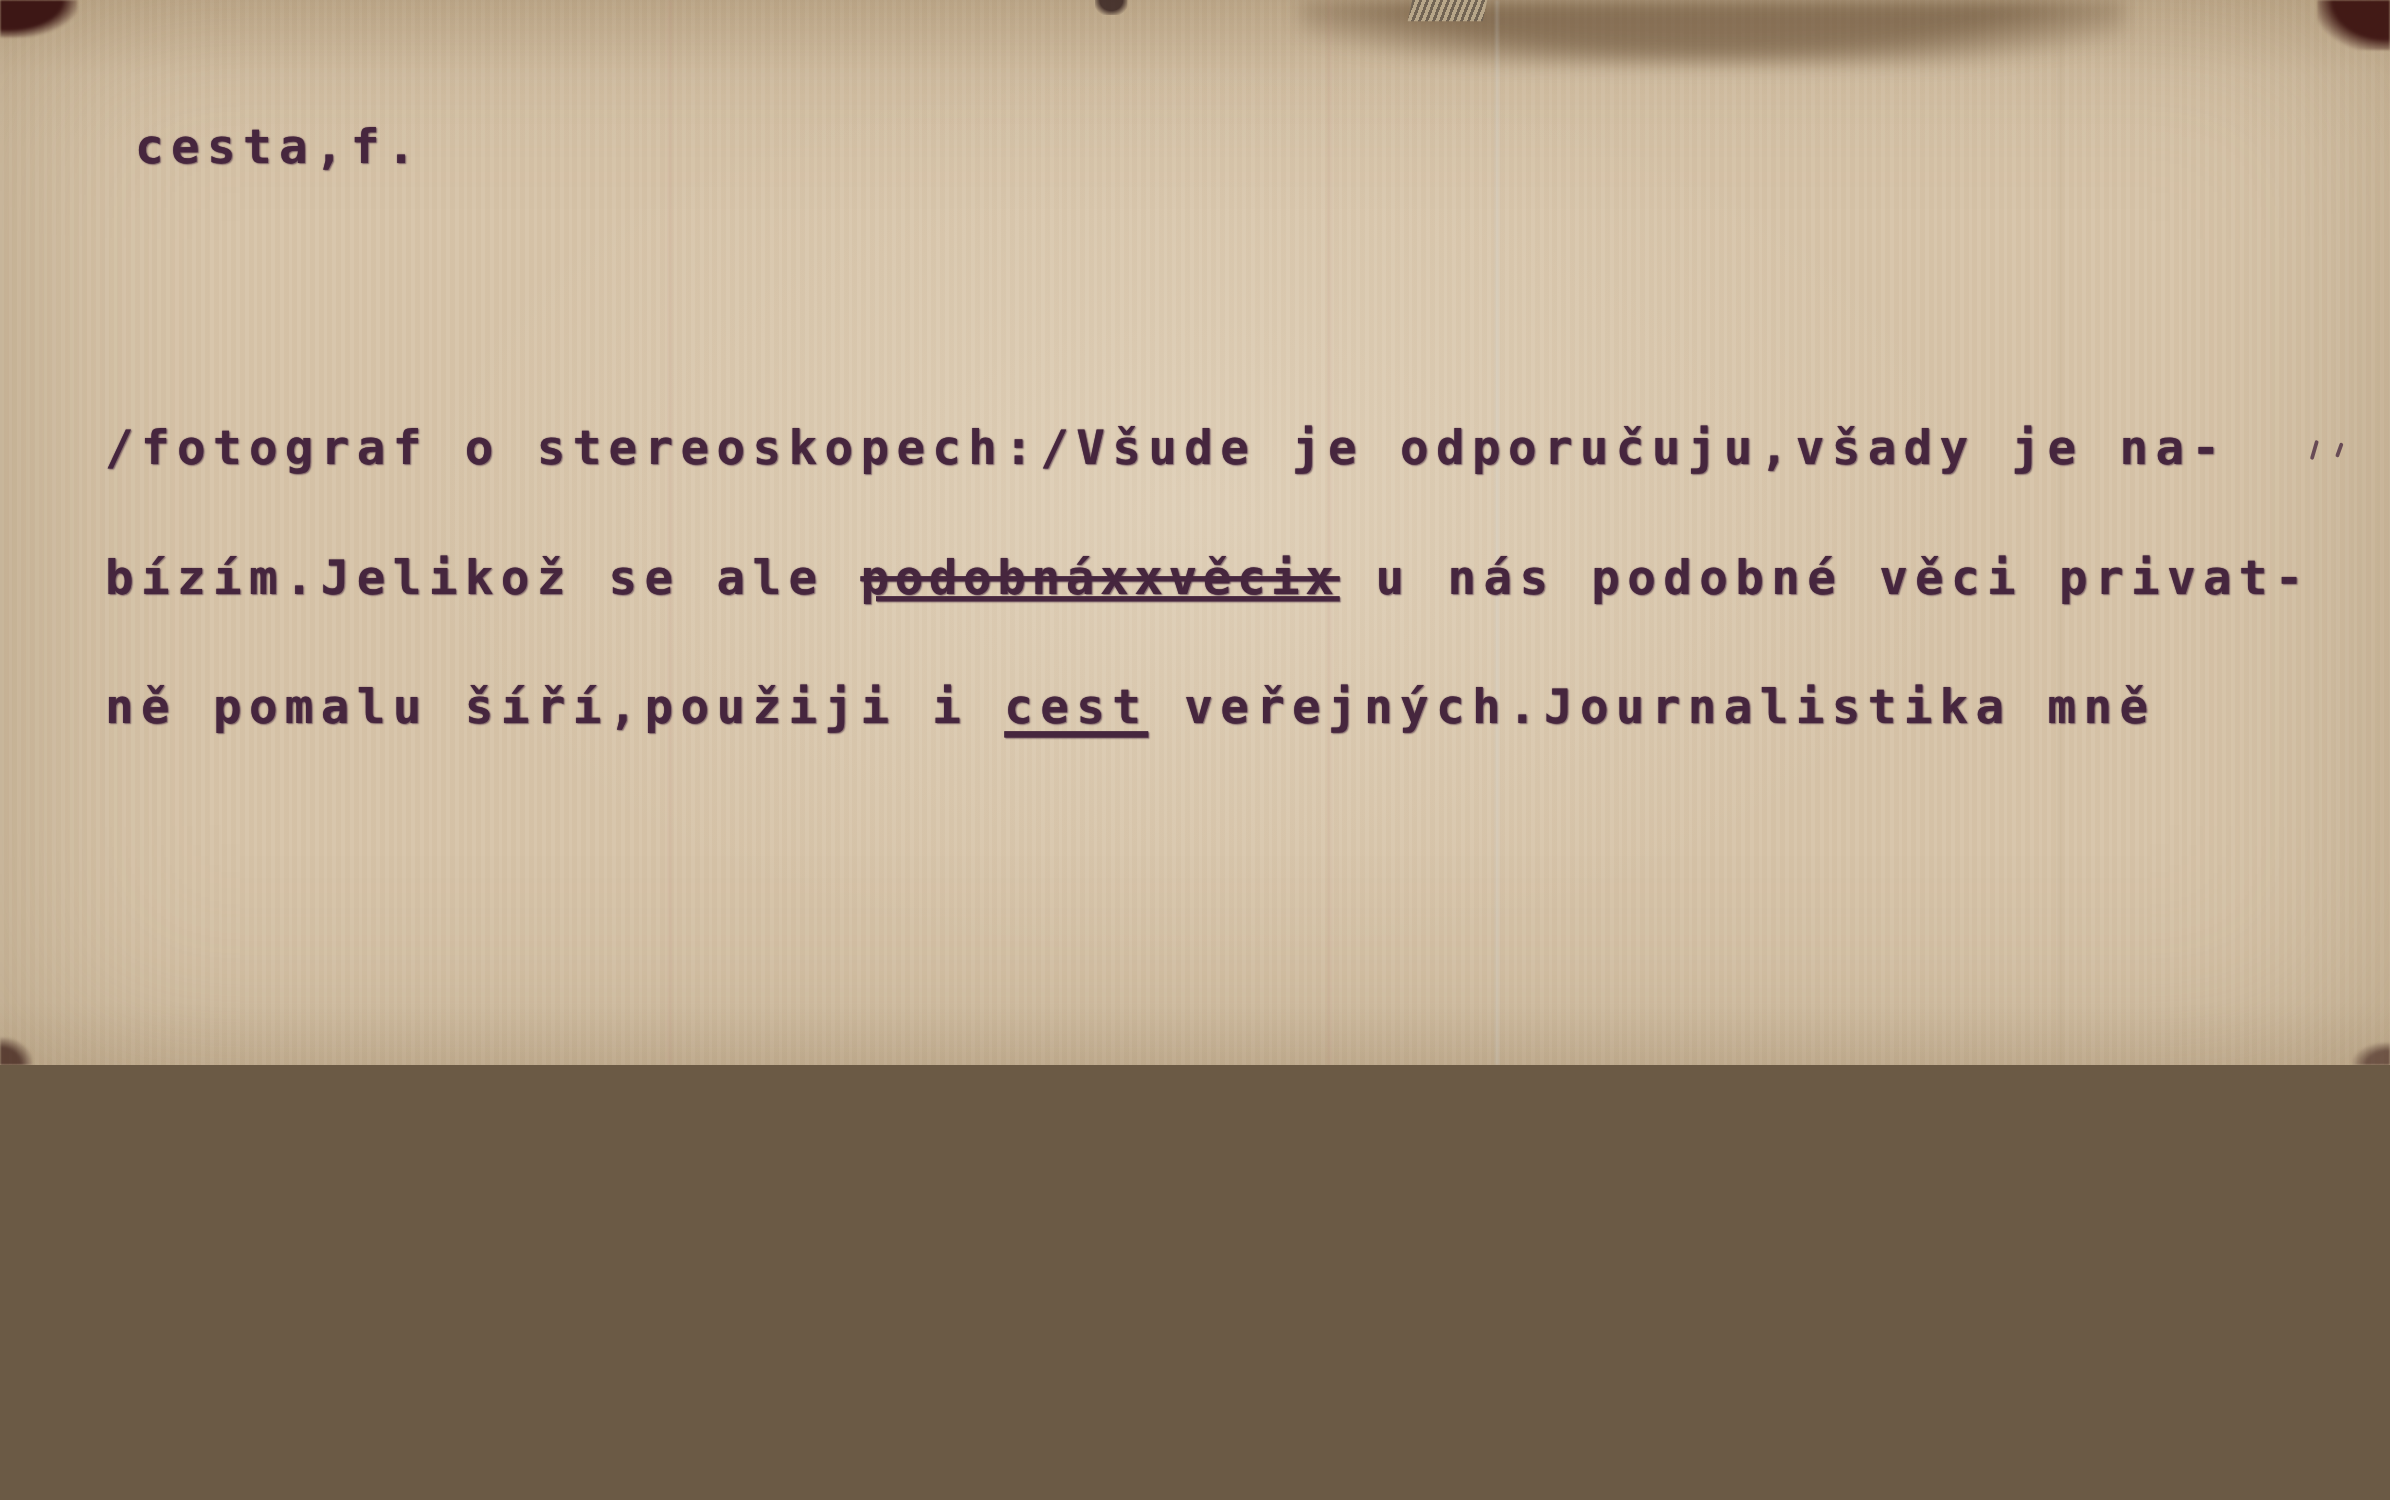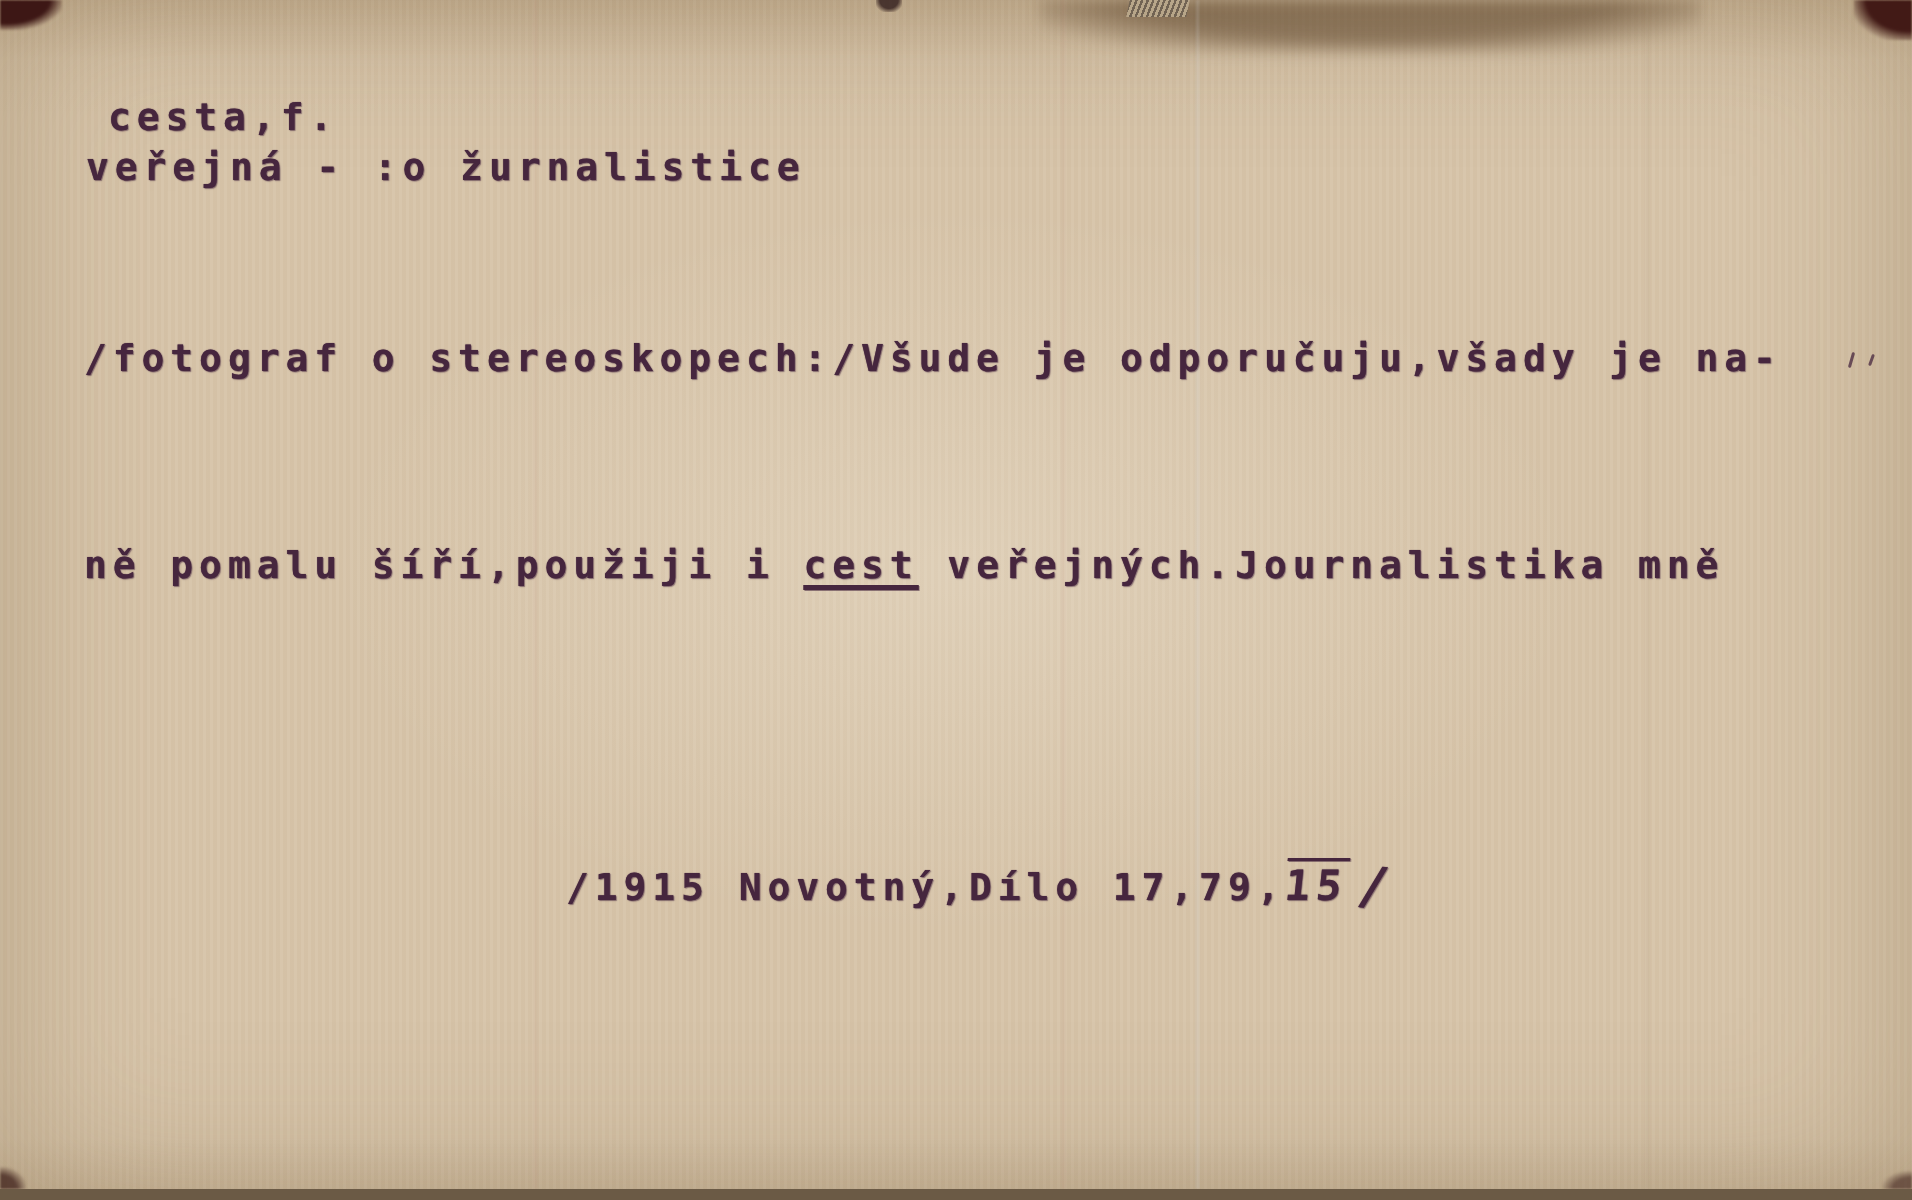--- a/index.html
+++ b/index.html
@@ -2,21 +2,21 @@
 <html style="--paper: #d7c4a9; --ink: #46263e;"><head>
 <meta charset="utf-8">
 <style>
   html,body{margin:0;padding:0;background:#6b5a45;}
   :root{
     --paper:#d7c4a9;
     --ink:#46263e;
   }
   .page{
     position:relative;
-    width:1912px;height:1189px;
+    width:1912px;height:852px;
     overflow:hidden;
     background:
       radial-gradient(ellipse 900px 520px at 50% 48%, rgba(255,250,238,0.22), rgba(255,250,238,0) 70%),
       repeating-linear-gradient(90deg, rgba(255,255,255,0.035) 0 3px, rgba(120,95,60,0.028) 3px 7px),
       linear-gradient(180deg, rgba(140,110,70,0.20) 0, rgba(140,110,70,0.02) 60px, rgba(140,110,70,0) 120px),
       linear-gradient(0deg, rgba(120,95,60,0.10) 0, rgba(120,95,60,0) 50px),
       var(--paper);
     box-shadow: inset 0 0 160px rgba(110,85,50,0.30);
     font-family:"DejaVu Sans Mono","Liberation Mono",monospace;
     color:var(--ink);
@@ -120,24 +120,24 @@
   <div class="artifact corner-br"></div>
   <div class="artifact nick-top"></div>
   <div class="artifact crease crease-1"></div>
   <div class="artifact crease crease-2"></div>
   <div class="artifact crease crease-3"></div>
   <div class="artifact crease crease-4"></div>
   <div class="artifact pen-ticks"></div>
 
   <div class="line" style="left:108px;top:95px;">cesta,f.</div>
 
-  <div class="line" style="left:86px;top:145px;">veřejná - :o žurnalistice</div>
 
   <div class="line" style="left:84px;top:336px;">/fotograf o stereoskopech:/Všude je odporučuju,všady je na-</div>
 
+  <div class="line" style="left:84px;top:440px;"><span>bízím.Jelikož se ale </span><span class="struck">podobnáxxvěcix</span><span> u nás podobné věci privat-</span></div>
 
   <div class="line" style="left:84px;top:543px;"><span>ně pomalu šíří,použiji i </span><span class="ul">cest</span><span> veřejných.Journalistika mně</span></div>
 
 
 
   <div class="line" style="left:566px;top:852px;"><span>/1915 Novotný,Dílo 17,79,</span><span class="hw-num">15</span><span class="hw-slash">/</span></div>
 
 </div>
 
 </body></html>

